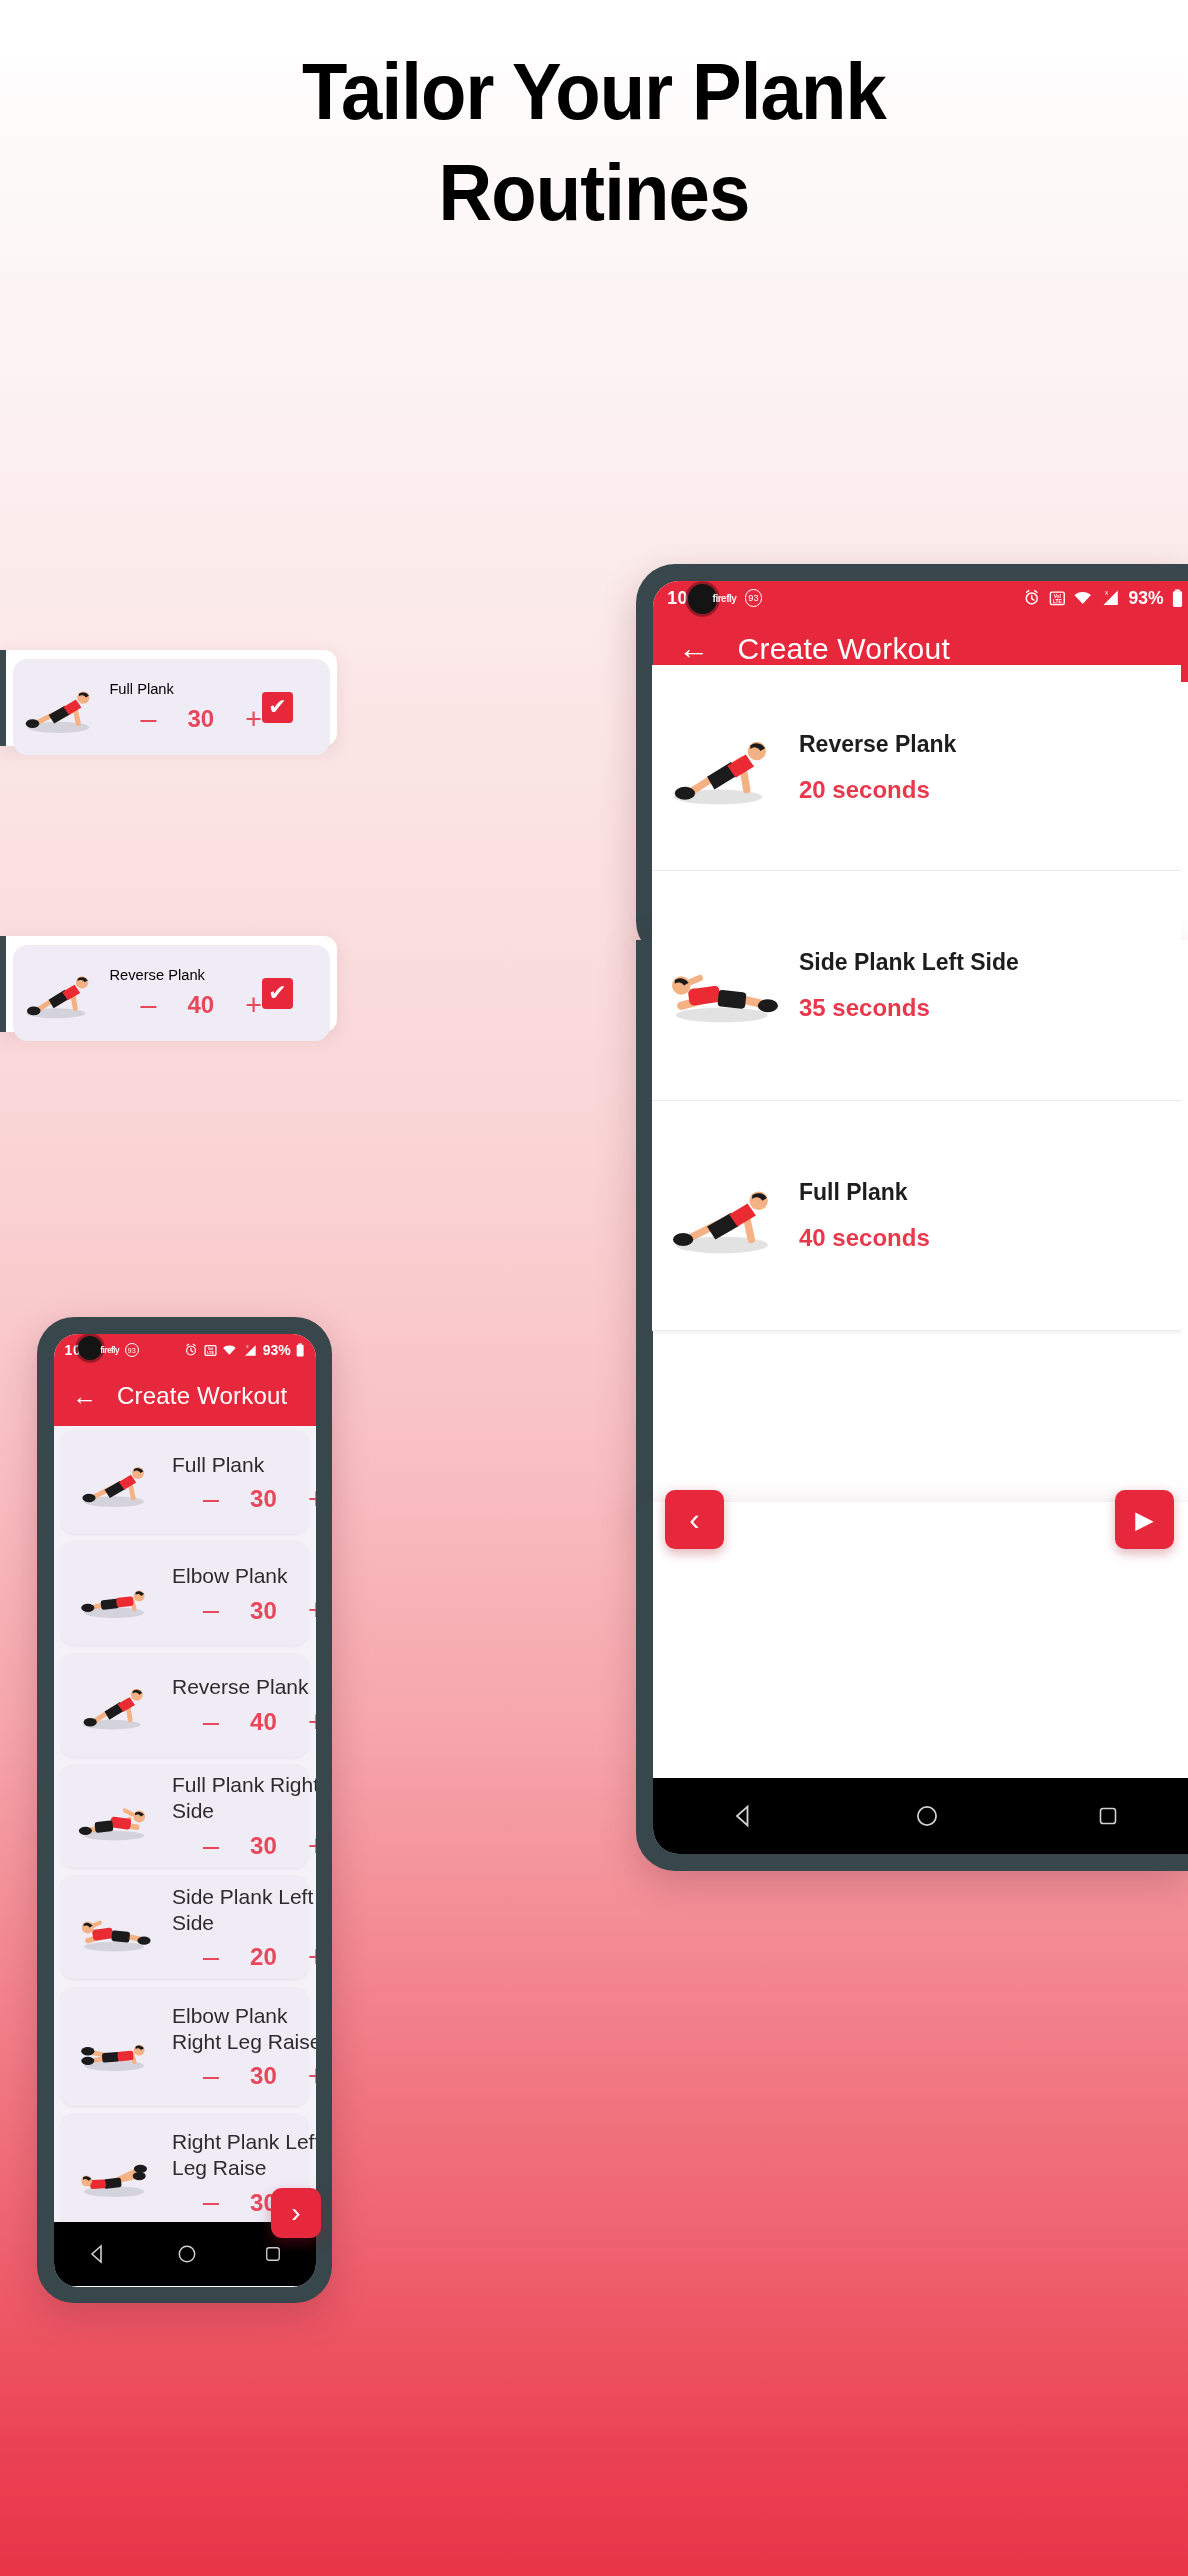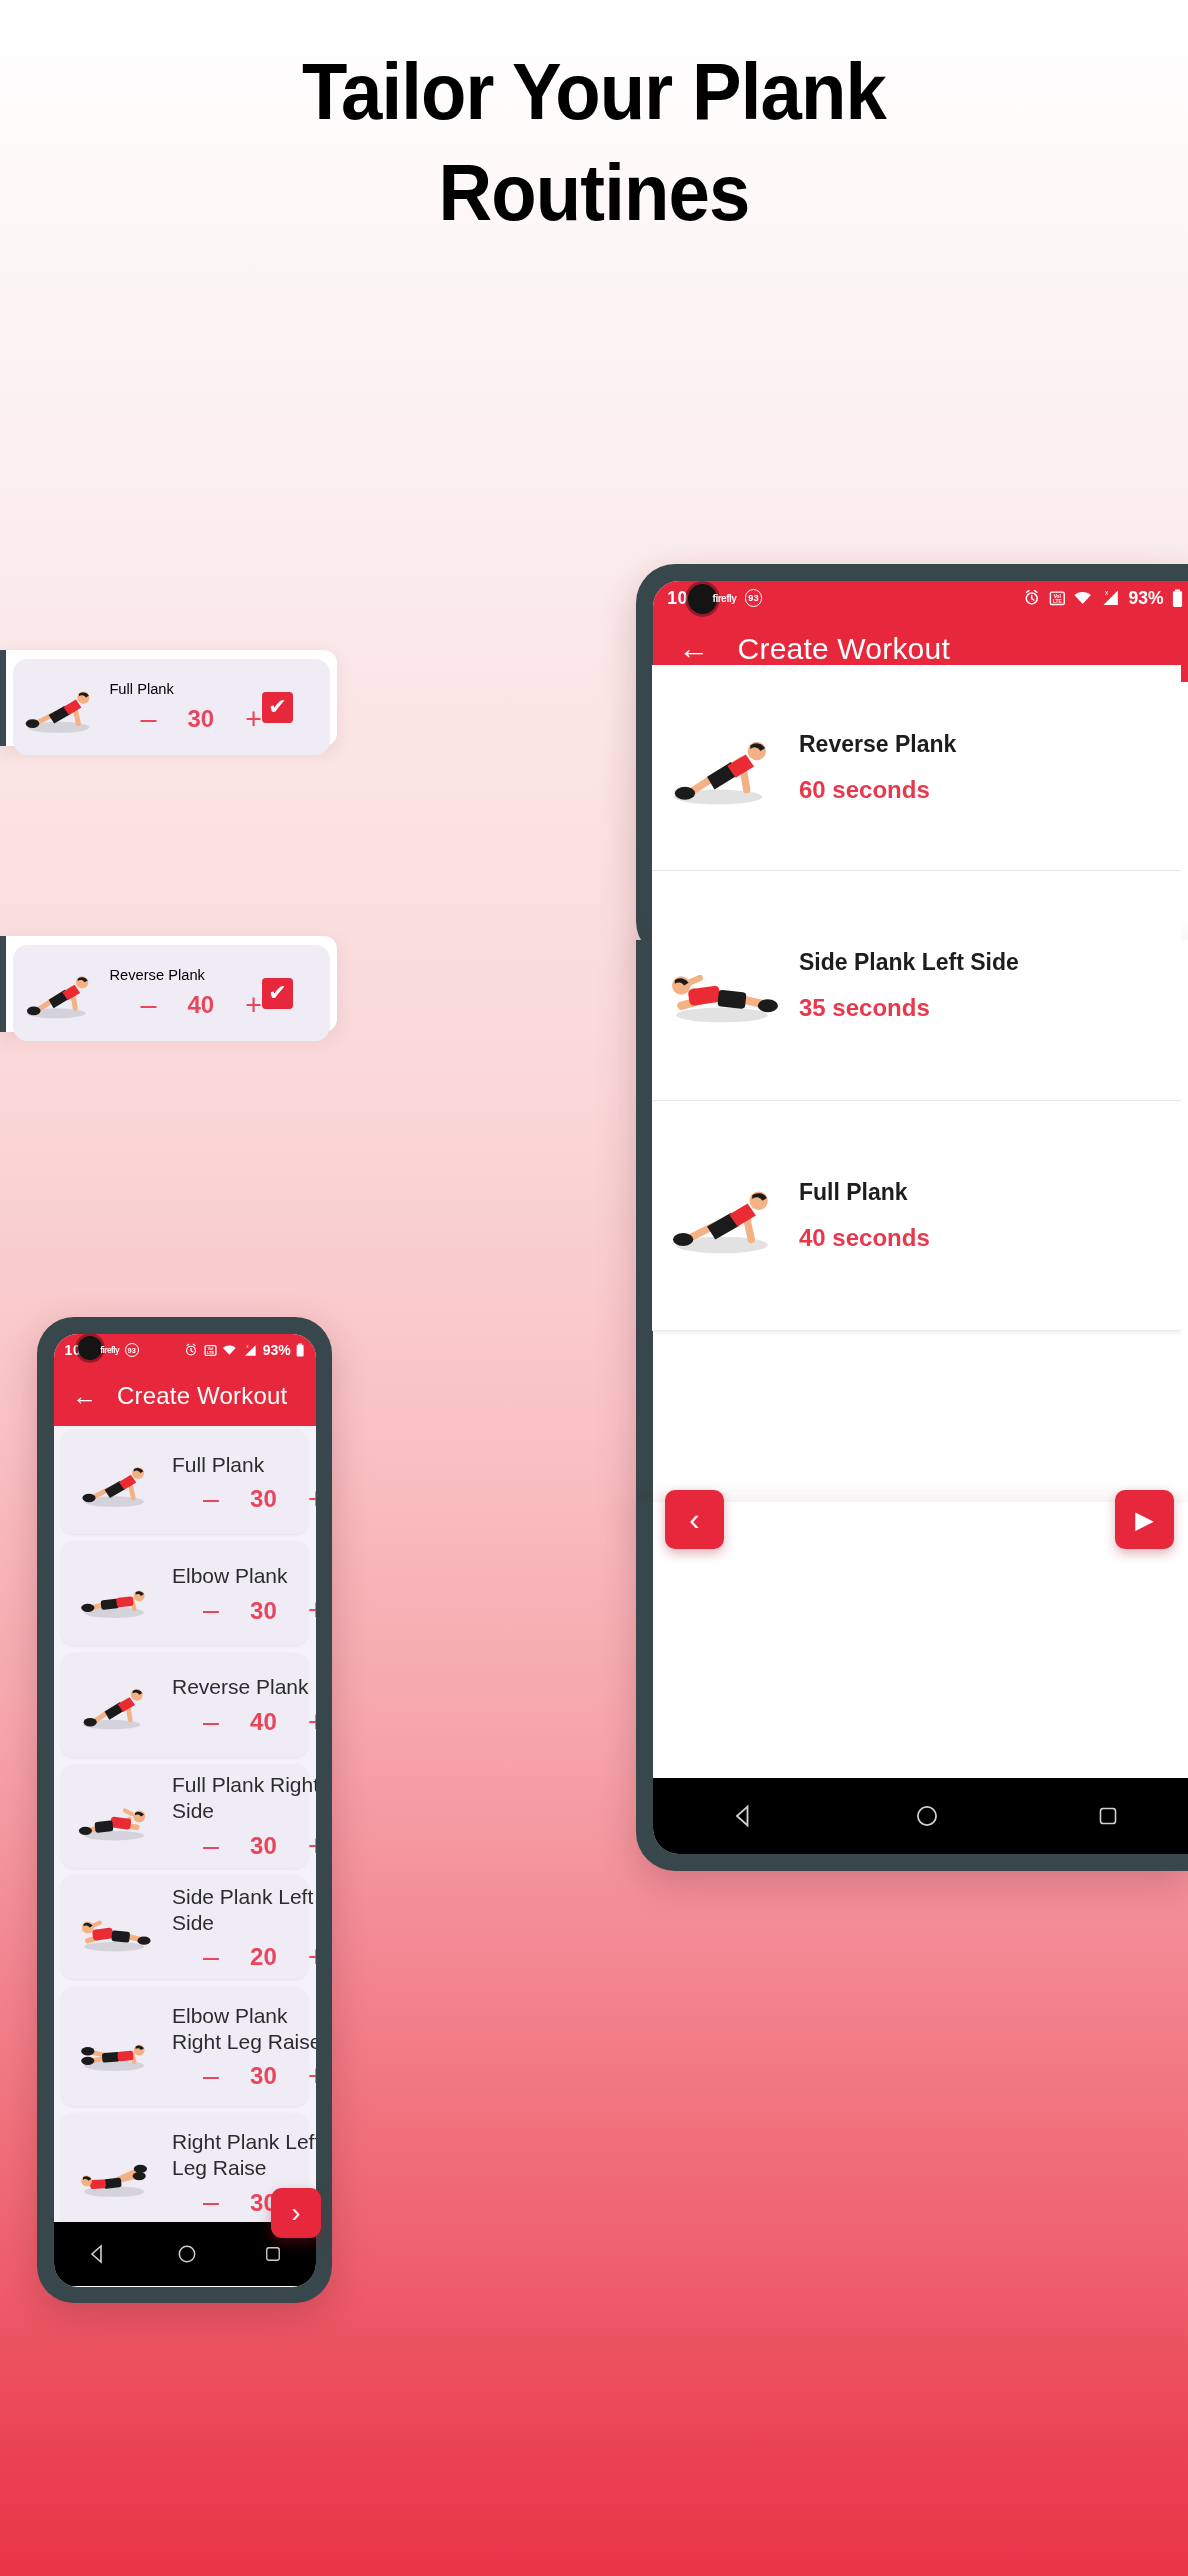--- a/index.html
+++ b/index.html
@@ -50,21 +50,21 @@
   }
   .statusbar {
     height:35px; display:flex; align-items:center;
     padding:0 14.7px; color:#fff; position:relative;
   }
   .sb-left { display:flex; align-items:center; gap:8.3px; }
   .sb-time { font-size:17.5px; font-weight:bold; letter-spacing:0.5px; }
   .sb-appicon { font-size:10px; font-weight:bold; opacity:.95; letter-spacing:-0.5px; }
   .sb-badge {
     width:17.5px;height:17.5px;border:1.8px solid #fff;border-radius:50%;
-    font-size:9.2px;font-weight:bold;display:flex;align-items:center;justify-content:center;
+    font-size:9.2px;font-weight:normal;display:flex;align-items:center;justify-content:center;
   }
   .sb-right { margin-left:auto; display:flex; align-items:center; gap:8.3px; }
   .sb-pct { font-size:17.5px; font-weight:bold; }
   .punch {
     position:absolute; border-radius:50%;
     background:#141414; box-shadow:0 0 0 2.8px rgba(0,0,0,.35);
   }
   .titlebar {
     display:flex; align-items:center; gap:28px; color:#fff;
   }
@@ -208,21 +208,21 @@
         <path d="M88 40 L93 70" stroke="#f4b183" stroke-width="8" fill="none" stroke-linecap="round"></path>
         <path d="M50 56 l26 -16 l8 14 l-26 16z" fill="#1b1b1b"></path>
         <path d="M72 44 l20 -12 l9 13 l-20 12z" fill="#ea2b33"></path>
         <circle cx="104" cy="28" r="10" fill="#f4b183"></circle>
         <path d="M97 22 a11 11 0 0 1 16 3 l-5 3 a7 7 0 0 0 -11 -2z" fill="#1b1b1b"></path>
         <ellipse cx="26" cy="74" rx="11" ry="7" fill="#1b1b1b"></ellipse>
       </svg>
     </div>
     <div class="rmid">
       <div class="rname">Reverse Plank</div>
-      <div class="rsecs">60 seconds</div>
+      <div class="rsecs">20 seconds</div>
     </div>
   </div>
   <div class="rrow" style="height:230px;">
     <div class="rfig">
       <svg width="129" height="85" viewBox="0 0 140 92">
         <ellipse cx="66" cy="78" rx="50" ry="8" fill="#d8d8d8" opacity=".75"></ellipse>
         <path d="M22 68 L66 56 L110 66" stroke="#f4b183" stroke-width="9" fill="none" stroke-linecap="round"></path>
         <path d="M36 52 L52 60" stroke="#f4b183" stroke-width="7" fill="none" stroke-linecap="round"></path>
         <path d="M28 44 L42 38" stroke="#f4b183" stroke-width="7" fill="none" stroke-linecap="round"></path>
         <rect x="30" y="48" width="34" height="18" rx="5" fill="#ea2b33" transform="rotate(-8 47 57)"></rect>

